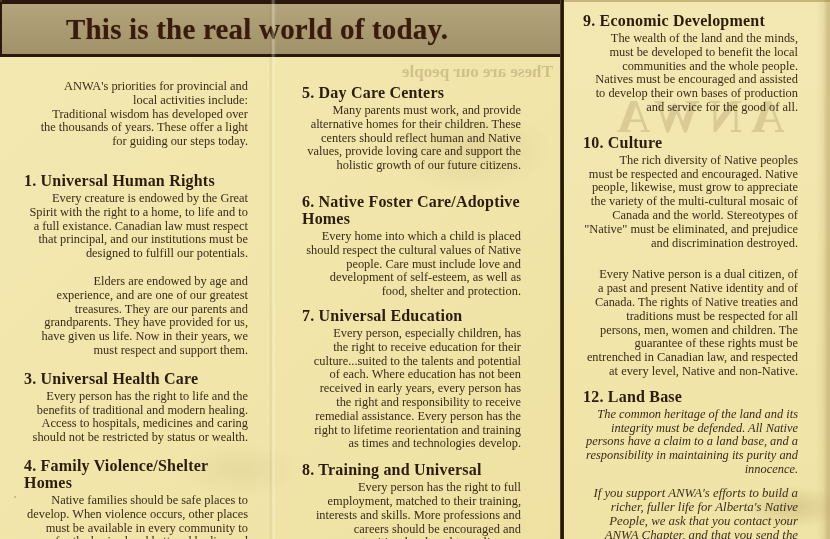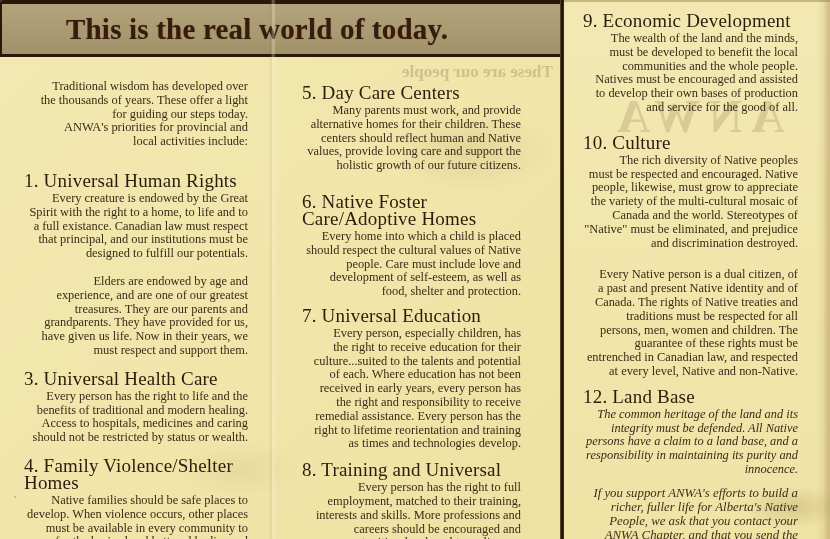--- a/index.html
+++ b/index.html
@@ -58,22 +58,22 @@
     border-top:2px solid rgba(160,135,80,0.5);
   }
   
   .col{position:absolute;color:var(--ink);}
   .col-1{left:24px;top:80px;width:224px;}
   .col-2{left:302px;top:84px;width:219px;}
   .col-3{left:19px;top:10px;width:215px;} 
   .col p{margin:0;font-size:12.4px;line-height:13.8px;text-indent:14px;text-align:right;}
   .col p.no-indent{text-indent:0;font-style:italic;}
   .sec h3{
-    margin:0 0 3px 0;font-size:19px;line-height:17px;
-    font-weight:normal;color:var(--heading_ink);letter-spacing:0.2px;
+    margin:0 0 3px 0;font-size:16px;line-height:17px;
+    font-weight:bold;color:var(--heading_ink);letter-spacing:0.2px;
   }
   .intro p + p{margin-top:0;}
   .closing-note p{
     font-style:italic;font-size:12.8px;line-height:14px;text-indent:0;
     color:#3e301a;
   }
   
   .ghost{
     position:absolute;transform:scaleX(-1);
     color:var(--ghost);font-weight:bold;pointer-events:none;
@@ -100,22 +100,22 @@
   <div class="page-left">
 
     <div class="title-band">
       <h1>This is the real world of today.</h1>
     </div>
 
     <div class="ghost ghost-people">These are our people</div>
 
     <div class="col col-1">
       <div class="intro">
+        <p>ANWA's priorities for provincial and local activities include:</p>
         <p>Traditional wisdom has developed over the thousands of years. These offer a light for guiding our steps today.</p>
-        <p>ANWA's priorities for provincial and local activities include:</p>
       </div>
 
       <div class="sec" style="margin-top:23px">
         <h3><span>1.</span> <span>Universal Human Rights</span></h3>
         <p>Every creature is endowed by the Great Spirit with the right to a home, to life and to a full existance. Canadian law must respect that principal, and our institutions must be designed to fulfill our potentials.</p>
       </div>
 
       <div class="sec" style="margin-top:14px">
         <p>Elders are endowed by age and experience, and are one of our greatest treasures. They are our parents and grandparents. They have provided for us, have given us life. Now in their years, we must respect and support them.</p>
       </div>

